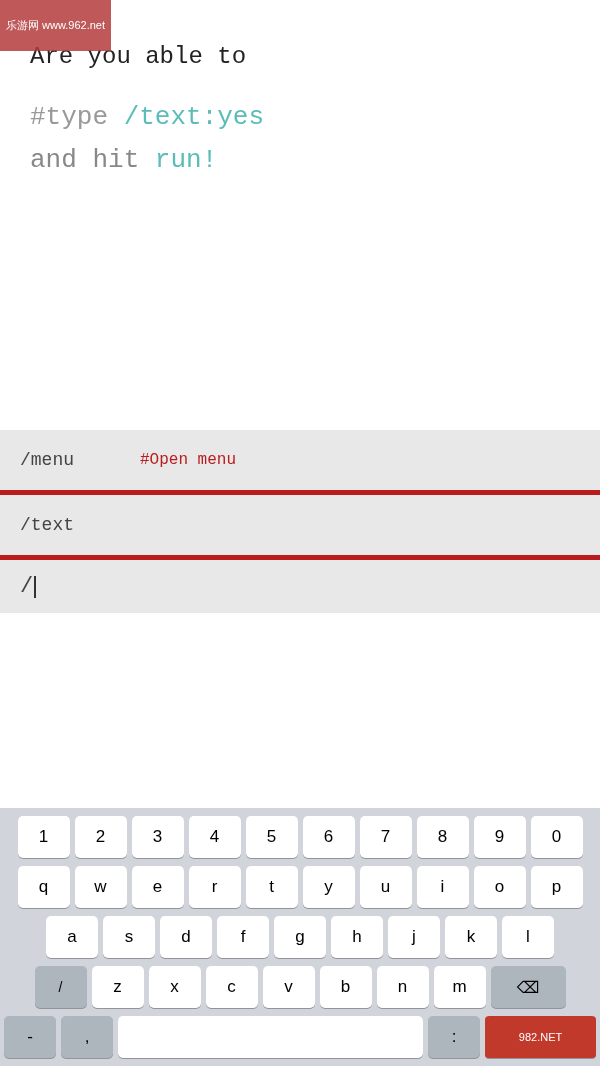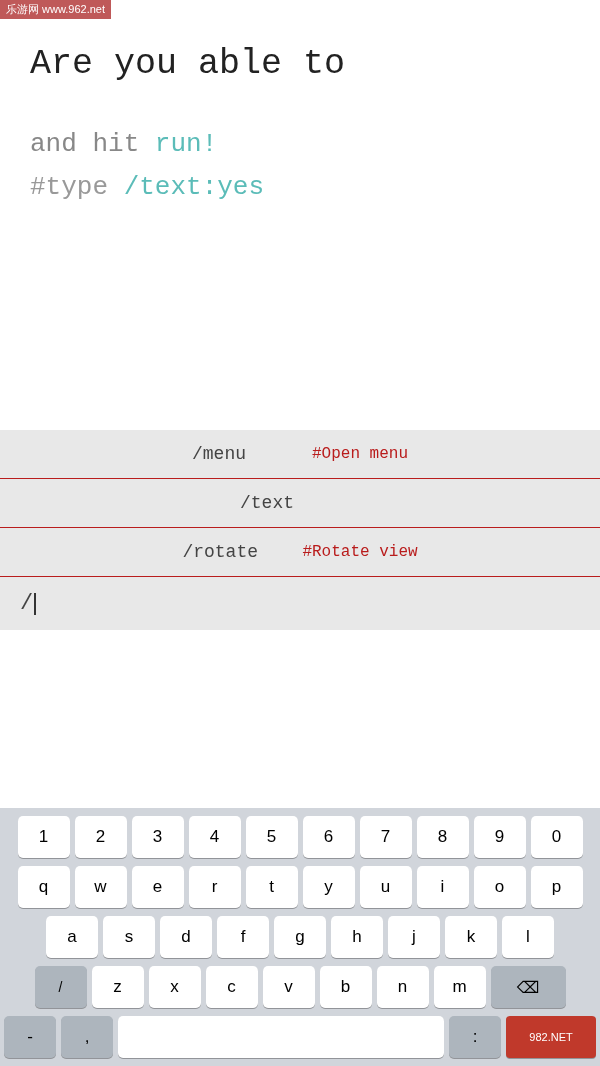--- a/index.html
+++ b/index.html
@@ -13,37 +13,37 @@
     }
 
     
     .watermark-top {
       position: absolute;
       top: 0;
       left: 0;
       background: rgba(180,60,60,0.85);
       color: #fff;
       font-size: 11px;
-      padding: 2px 6px;
+      padding: 18px 6px;
       font-family: Arial, sans-serif;
       z-index: 100;
     }
 
     
     .main-content {
       padding: 40px 30px 20px 30px;
       background: #fff;
     }
 
     .headline {
-      font-size: 35px;
+      font-size: 24px;
       font-family: 'Courier New', Courier, monospace;
       color: #222;
       line-height: 1.4;
-      margin-bottom: 36px;
+      margin-bottom: 24px;
     }
 
     .code-line {
       font-size: 26px;
       font-family: 'Courier New', Courier, monospace;
       margin-bottom: 4px;
       line-height: 1.5;
     }
 
     .code-hash { color: #999; }
@@ -60,23 +60,22 @@
       top: 430px;
       left: 0;
       right: 0;
       background: #e8e8e8;
       padding: 0;
     }
 
     .command-row {
       display: flex;
       align-items: center;
-      padding: 14px 20px;
-      border-bottom: 1px solid #b91c1c;
-      justify-content: center;
+      padding: 20px 20px;
+      border-bottom: 5px solid #b91c1c;
     }
 
     .command-name {
       font-family: 'Courier New', Courier, monospace;
       font-size: 18px;
       color: #444;
       width: 120px;
       flex-shrink: 0;
     }
 
@@ -202,41 +201,37 @@
 </head>
 <body>
 
 <div class="watermark-top">乐游网 www.962.net</div>
 
 <div class="main-content">
   <div class="headline">
     <span>Are you able to</span><br>
   </div>
   <div class="code-line">
+    <span class="code-hash">#type</span>
+    <span class="code-command">/text</span><span class="code-colon">:</span><span class="code-value">yes</span>
+  </div>
+  <div class="code-line">
     <span class="code-and">and</span>
     <span class="code-hit"> <span>hit</span></span>
     <span class="code-run"> <span>run!</span></span>
-  </div>
-  <div class="code-line">
-    <span class="code-hash">#type</span>
-    <span class="code-command">/text</span><span class="code-colon">:</span><span class="code-value">yes</span>
   </div>
 </div>
 
 <div class="command-panel">
   <div class="command-row">
     <span class="command-name">/menu</span>
     <span class="command-desc">#Open menu</span>
   </div>
   <div class="command-row">
     <span class="command-name">/text</span>
-  </div>
-  <div class="command-row">
-    <span class="command-name">/rotate</span>
-    <span class="command-desc">#Rotate view</span>
   </div>
   <div class="input-row">
     <div class="slash-input">
       <span>/</span>
         <span class="cursor-bar"></span>
     </div>
   </div>
 </div>
 
 <div class="keyboard">
@@ -291,15 +286,15 @@
     <div class="kb-key kb-key-backspace kb-key-dark">
       <span class="kb-delete-icon">⌫</span>
     </div>
   </div>
 
   <div class="kb-row kb-row-bottom">
     <div class="kb-key kb-key-dash kb-key-special kb-key-dark">-</div>
     <div class="kb-key kb-key-comma kb-key-special kb-key-dark">,</div>
     <div class="kb-key kb-key-space"></div>
     <div class="kb-key kb-key-colon kb-key-special kb-key-dark">:</div>
-    <div class="kb-key" style="width:90px; background:#c0392b; color:#fff; font-size:11px; font-family:Arial; border-radius:4px;">982.NET</div>
+    <div class="kb-key" style="width:111px; background:#c0392b; color:#fff; font-size:11px; font-family:Arial; border-radius:4px;">982.NET</div>
   </div>
 </div>
 
 </body></html>

